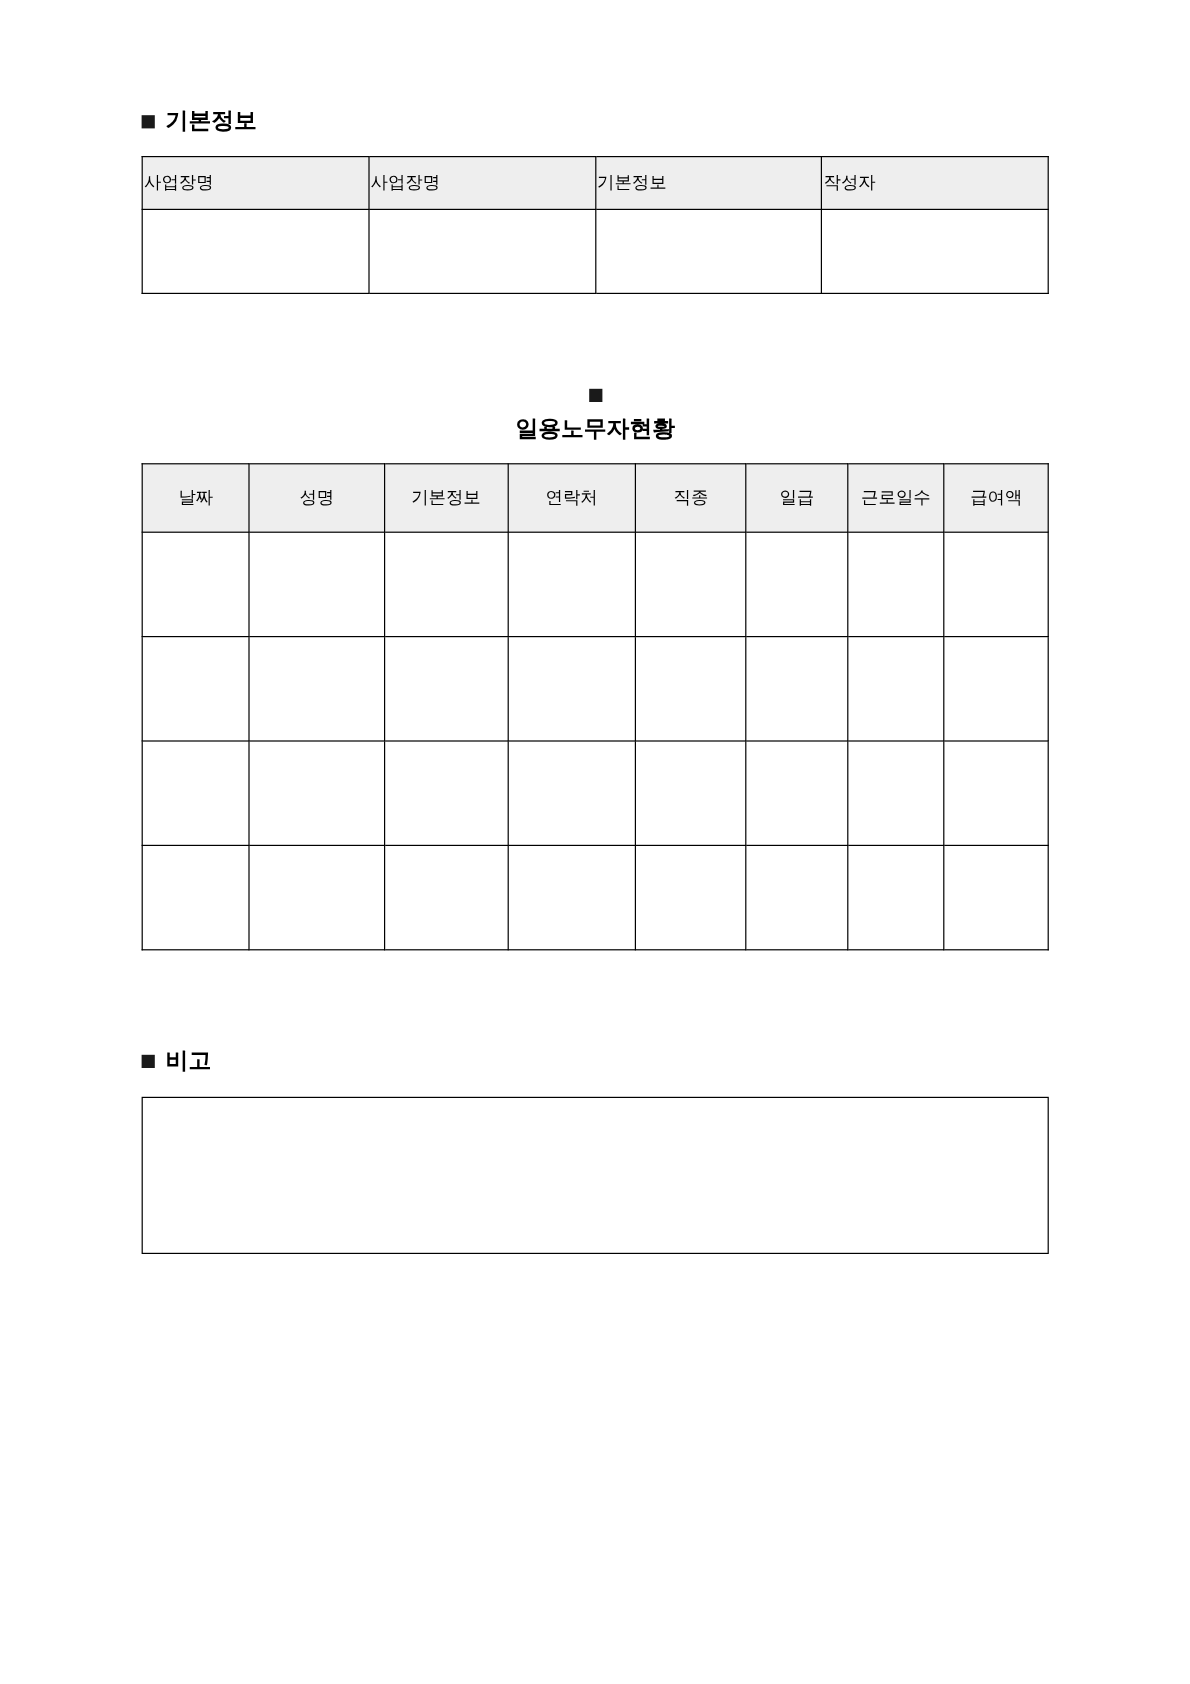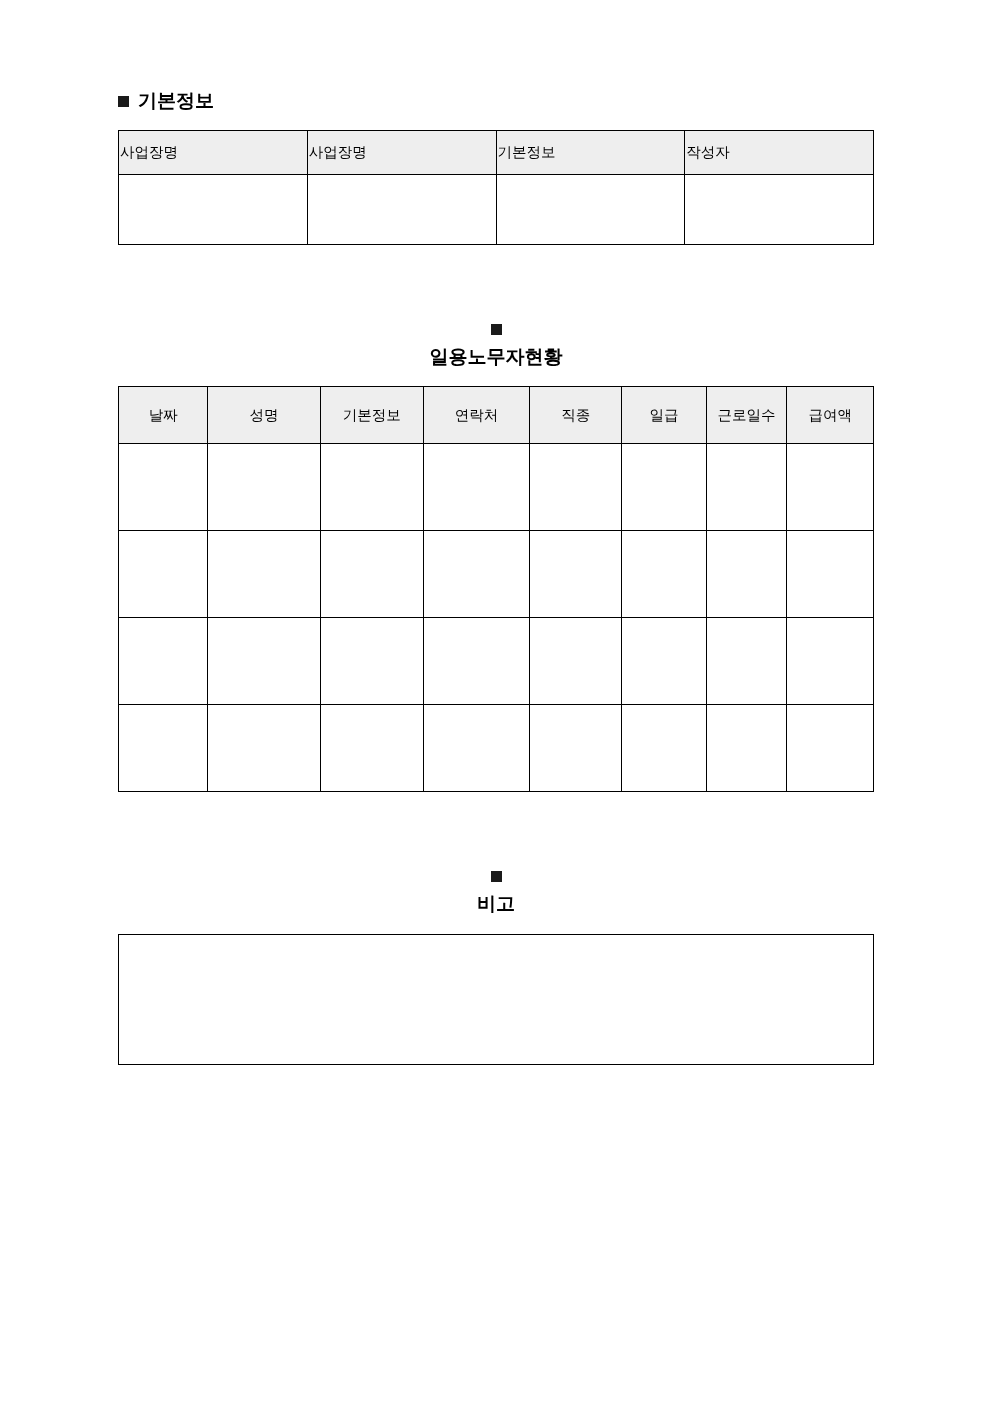--- a/index.html
+++ b/index.html
@@ -40,21 +40,21 @@
     font-family: Liberation Serif, serif;
   }
   .bullet-square {
     display: inline-block;
     width: 11px;
     height: 11px;
     background: #1a1a1a;
   }
   .section-basic-heading { margin-top: 88px; }
   .section-workers-heading { margin-top: 79px; flex-direction: column; }
-  .section-remarks-heading { margin-top: 79px; flex-direction: column; }
+  .section-remarks-heading { margin-top: 79px; }
 
   table {
     border-collapse: collapse;
     width: 100%;
     table-layout: fixed;
   }
   .basic-table {
     margin-top: 16px;
   }
   .basic-table th,

